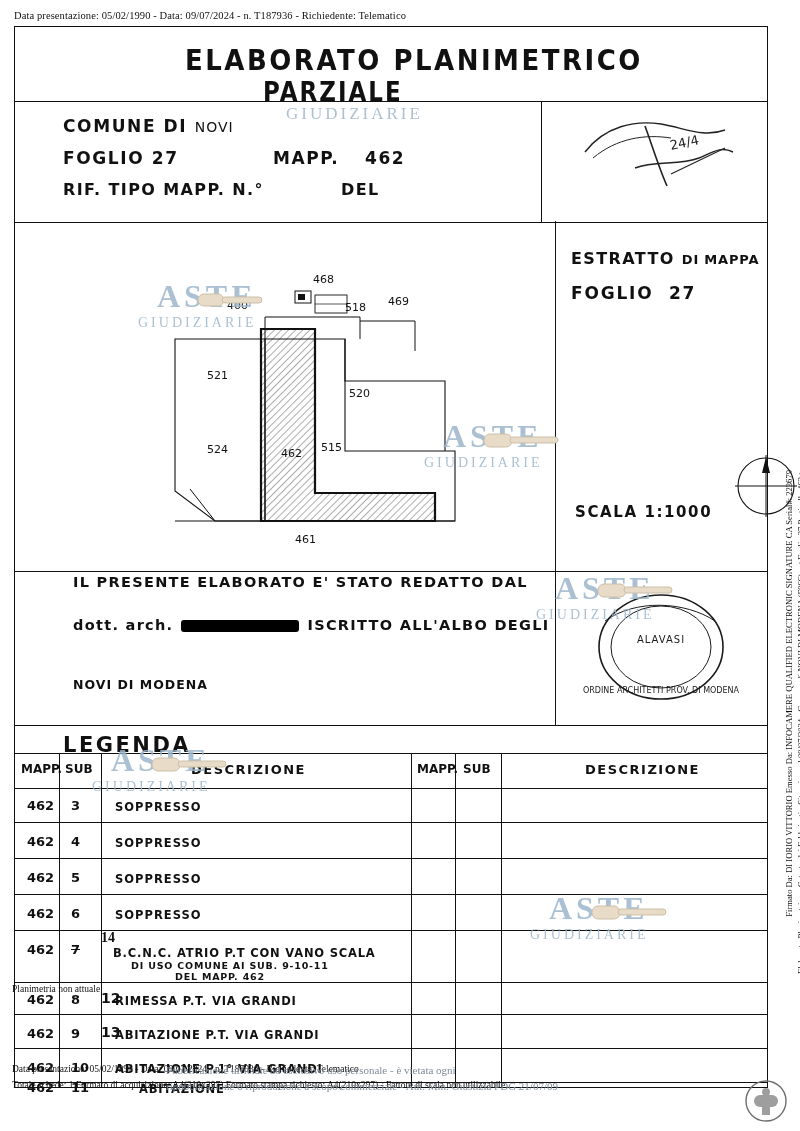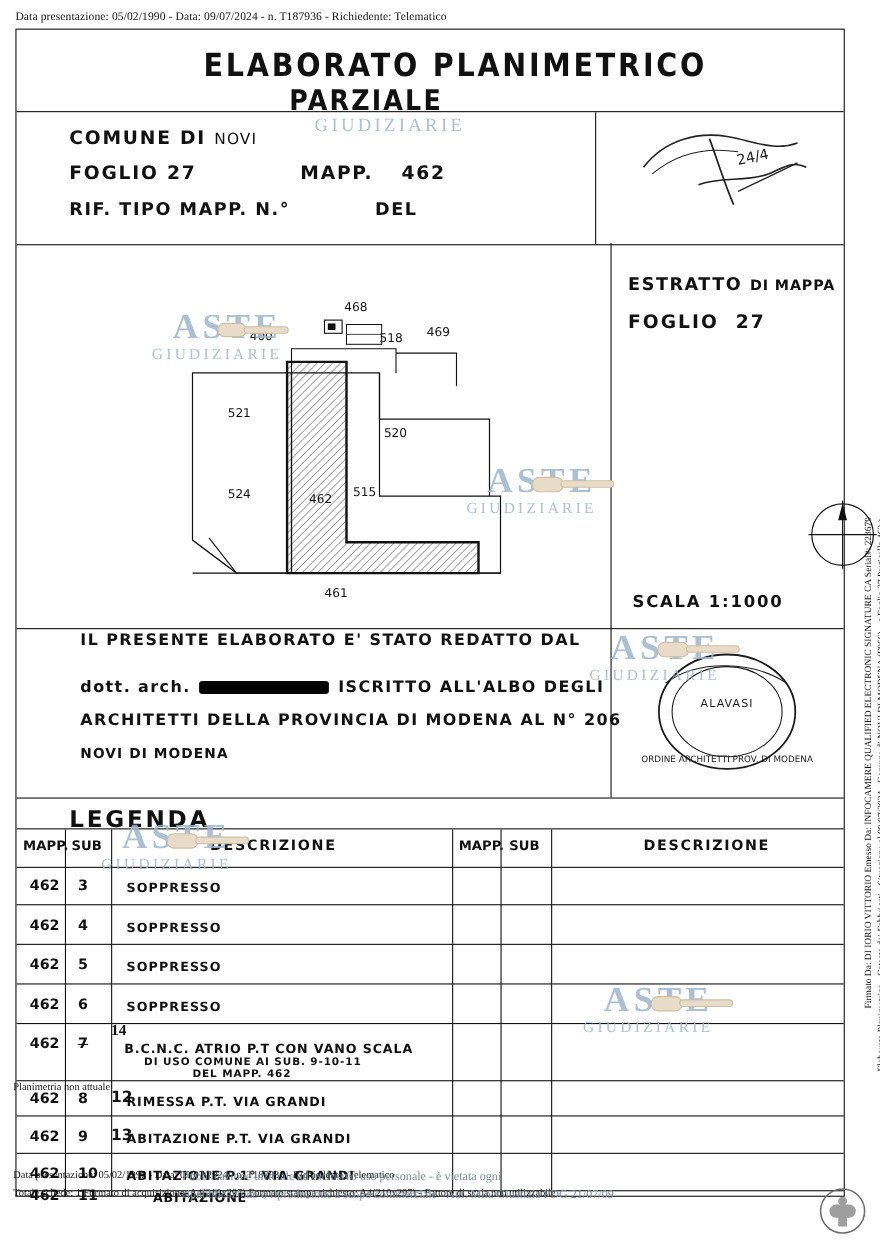--- a/index.html
+++ b/index.html
@@ -53,21 +53,21 @@
   .row3{position:absolute;left:48px;top:78px;font-size:16px;letter-spacing:1.4px;}
   .row3b{position:absolute;left:326px;top:78px;font-size:16px;letter-spacing:1.4px;}
   .scribble{position:absolute;left:560px;top:6px;width:180px;height:90px;}
 
   
   .draw-area{position:absolute;left:0;top:194px;width:752px;height:350px;border-bottom:1.4px solid #111;}
   .draw-area .vline{position:absolute;left:540px;top:0;bottom:0;width:0;border-left:1.4px solid #111;}
   .estr1{position:absolute;left:556px;top:28px;font-size:16px;letter-spacing:1.4px;}
   .estr1 .small{font-size:13px;letter-spacing:.8px;}
   .estr2{position:absolute;left:556px;top:62px;font-size:17px;letter-spacing:1.8px;}
-  .scala{position:absolute;left:560px;top:282px;font-size:15px;letter-spacing:1.6px;margin-top:35px;}
+  .scala{position:absolute;left:560px;top:282px;font-size:15px;letter-spacing:1.6px;}
   .compass{position:absolute;left:716px;top:230px;width:70px;height:70px;}
 
   .map-num{position:absolute;font-family:"DejaVu Sans",sans-serif;font-size:11px;color:#111;}
 
   
   .decl{position:absolute;left:0;top:544px;width:752px;height:154px;border-bottom:1.4px solid #111;}
   .decl .vline{position:absolute;left:540px;top:0;bottom:0;width:0;border-left:1.4px solid #111;}
   .d1{position:absolute;left:58px;top:3px;font-size:14.5px;letter-spacing:1.3px;}
   .d2{position:absolute;left:58px;top:46px;font-size:14.5px;letter-spacing:1.3px;}
   .d2 .blackbar{display:inline-block;width:118px;height:12px;background:#000;vertical-align:middle;margin:0 8px;border-radius:3px;}
@@ -201,21 +201,20 @@
         <path d="M35,6 L31,22 L39,22 Z" fill="#111"></path>
       </svg>
     </div>
 
     <div class="decl">
       <div class="vline"></div>
       <div class="d1 hand">IL PRESENTE ELABORATO E' STATO REDATTO DAL</div>
       <div class="d2 hand">
         <span>dott. arch.</span><span class="blackbar"></span><span>ISCRITTO ALL'ALBO DEGLI</span>
       </div>
-      <div class="d3 hand">ARCHITETTI DELLA PROVINCIA DI MODENA AL N° 206</div>
       <div class="d4 hand">NOVI DI MODENA</div>
 
       <svg class="stamp" viewBox="0 0 172 130">
         <ellipse cx="86" cy="66" rx="62" ry="52" fill="none" stroke="#1b1b1b" stroke-width="1.6"></ellipse>
         <ellipse cx="86" cy="66" rx="50" ry="41" fill="none" stroke="#1b1b1b" stroke-width="1"></ellipse>
         <text x="86" y="62" text-anchor="middle" font-family="DejaVu Sans" font-size="10" fill="#1b1b1b" letter-spacing="1">ALAVASI</text>
         <text x="86" y="112" text-anchor="middle" font-family="DejaVu Sans" font-size="8" fill="#1b1b1b">ORDINE ARCHITETTI PROV. DI MODENA</text>
         <path d="M30,40 C60,18 110,20 140,40" stroke="#1b1b1b" stroke-width="1" fill="none"></path>
       </svg>
     </div>

